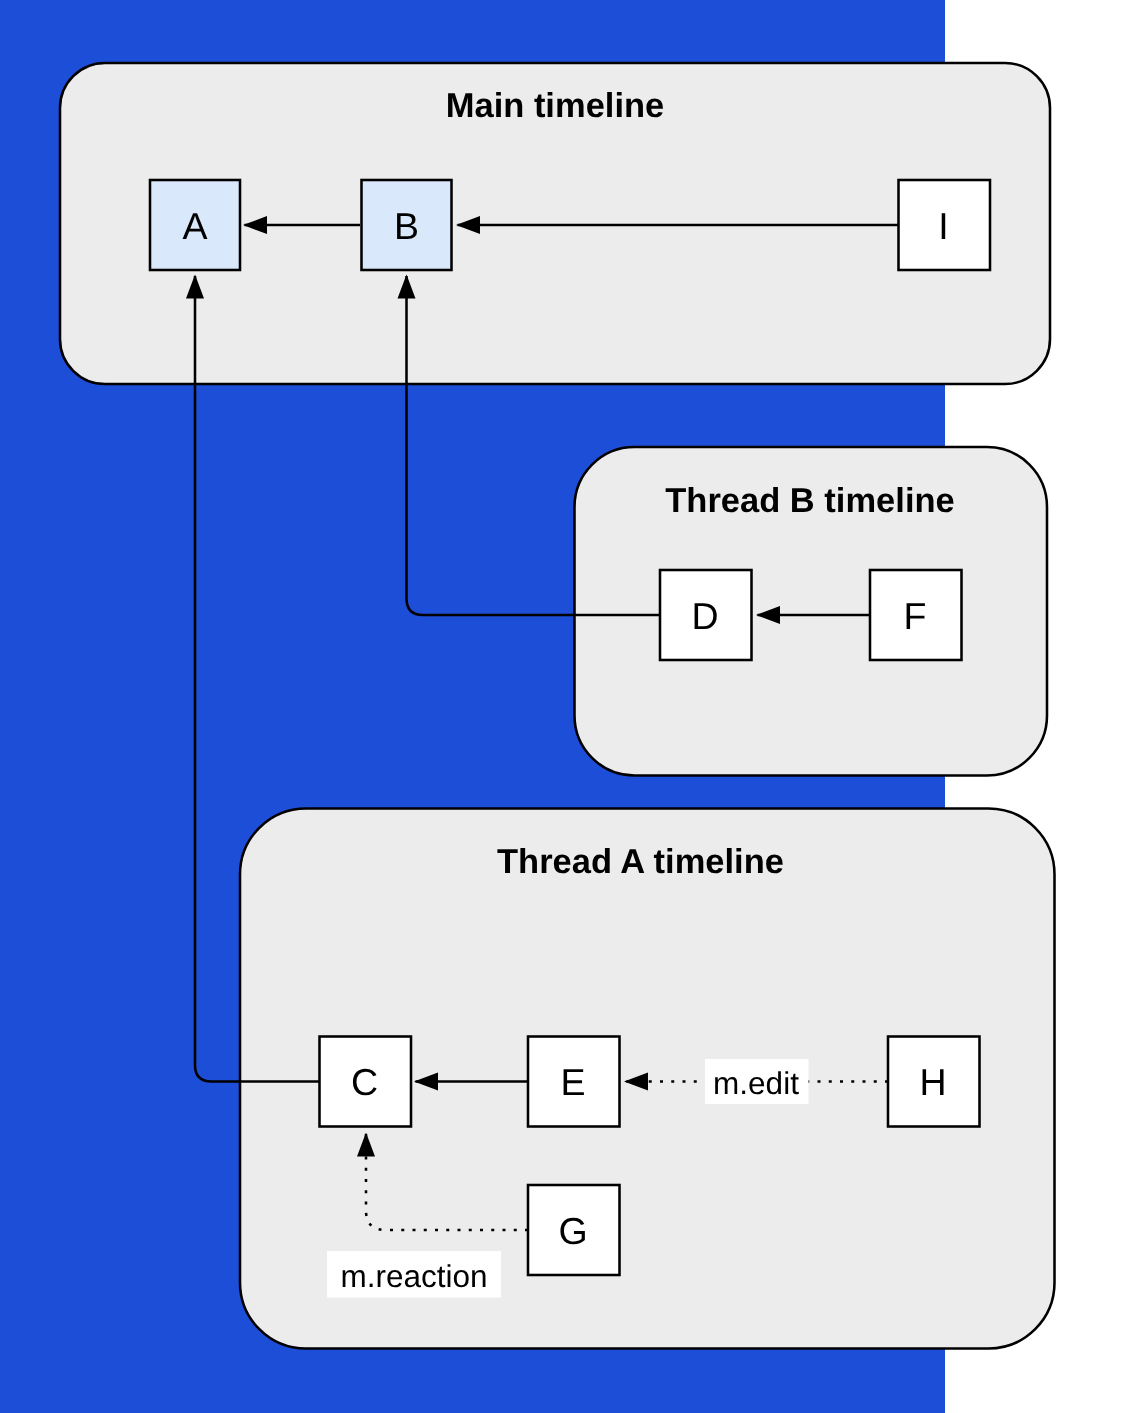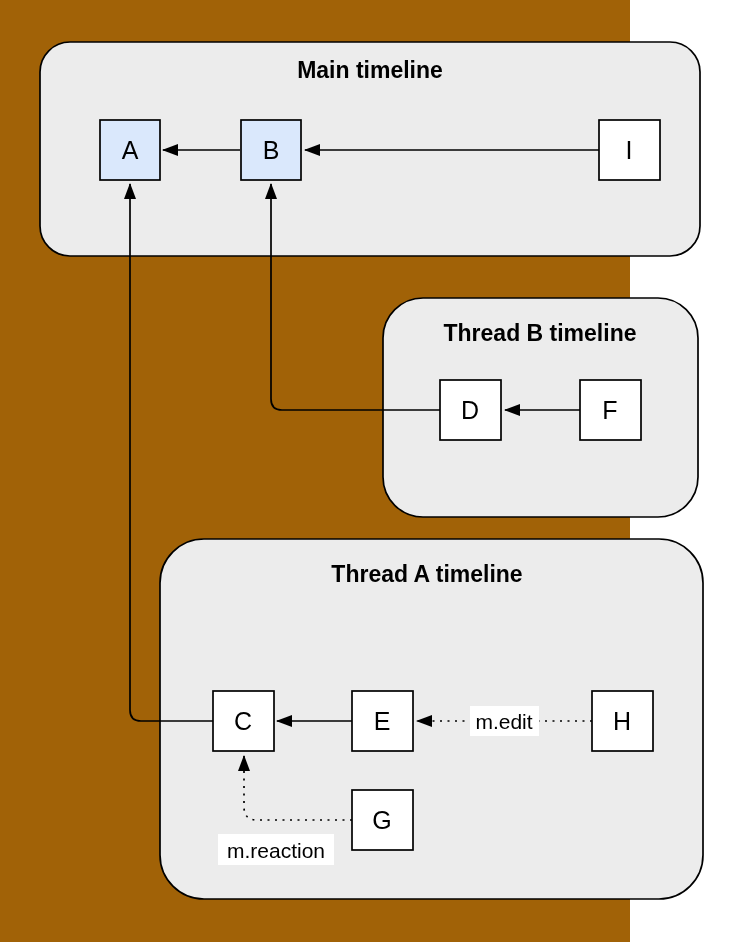--- a/index.html
+++ b/index.html
@@ -4,21 +4,21 @@
 <style>
   html, body {
     margin: 0;
     padding: 0;
     background: #ffffff;
   }
   .canvas {
     position: relative;
     width: 630px;
     height: 942px;
-    background: #a16207;
+    background: #1d4ed8;
     font-family: "Liberation Sans", "DejaVu Sans", sans-serif;
   }
   svg { display: block; }
   .container-box {
     stroke: #000000;
     stroke-width: 1.7;
   }
   .node-box {
     stroke: #000000;
     stroke-width: 1.7;

